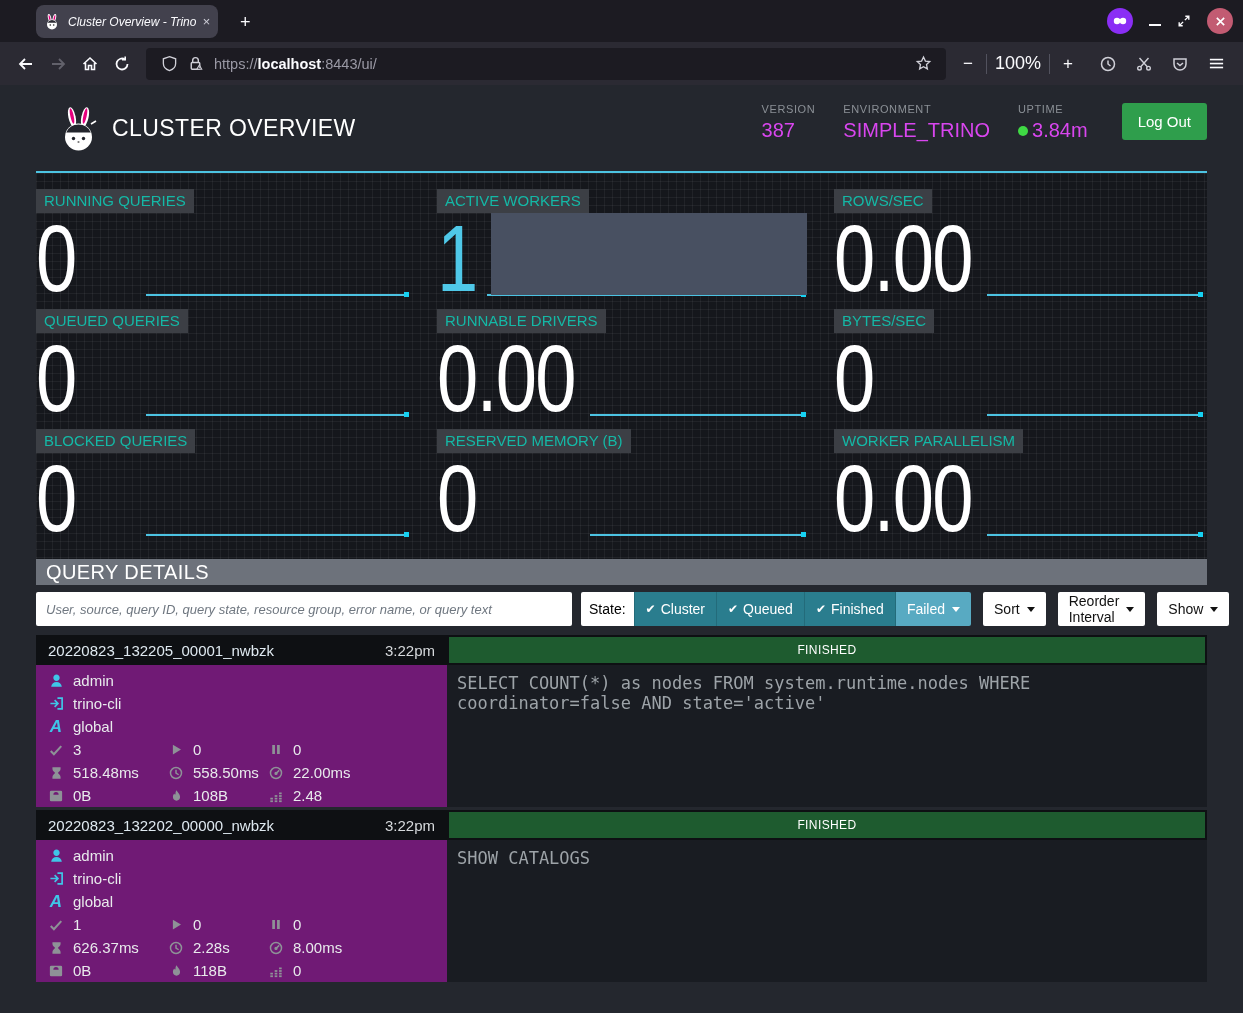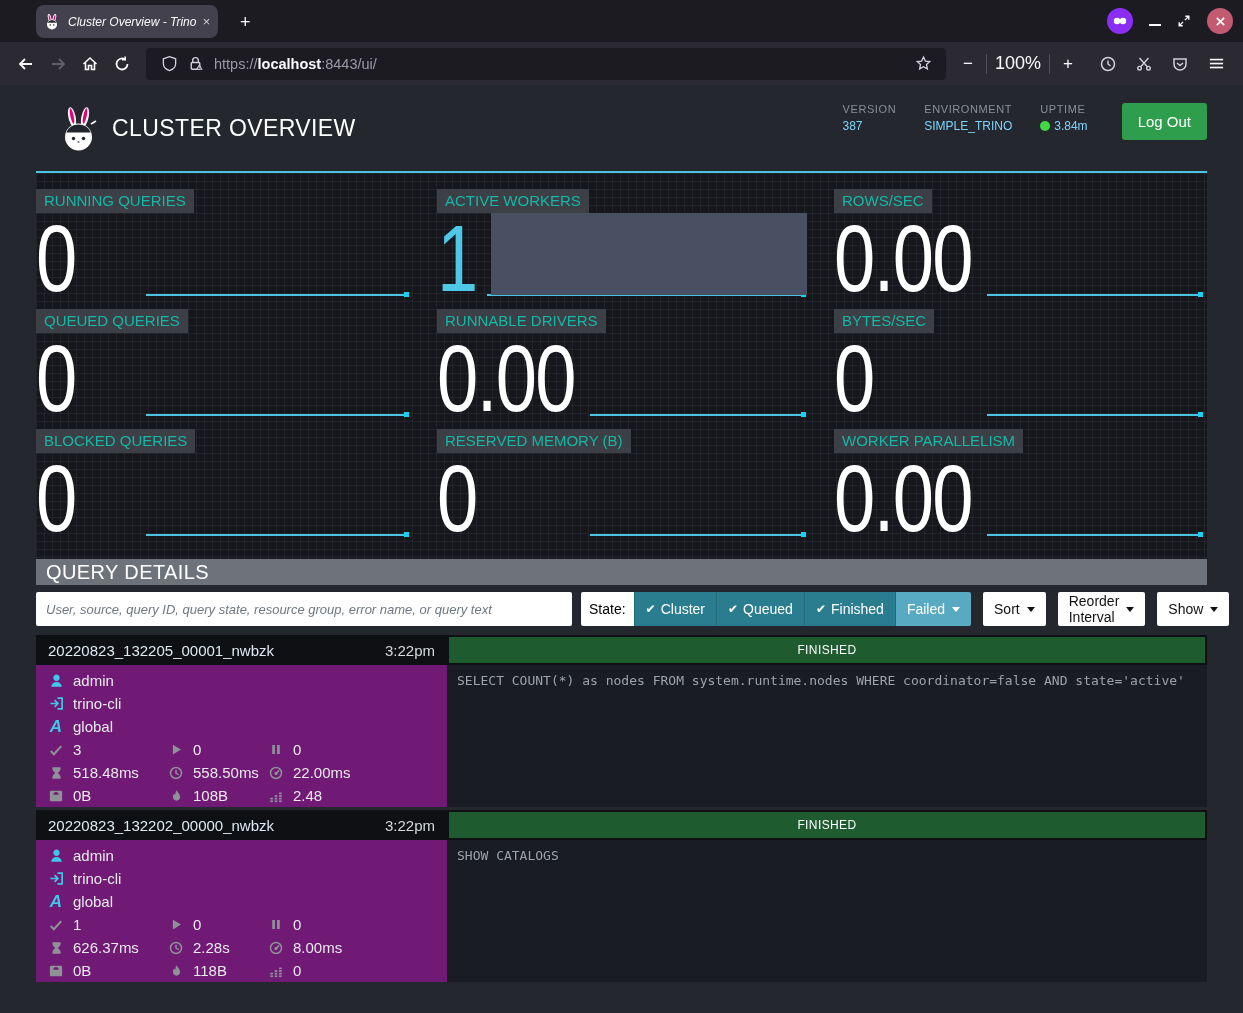--- a/index.html
+++ b/index.html
@@ -44,21 +44,21 @@
   
   .page{height:928px;background:#24272e;overflow:hidden;}
   .content{width:1171px;margin:0 36px;}
 
   .hd{height:88px;position:relative;border-bottom:2px solid var(--accent-cyan);}
   .logo{position:absolute;left:22px;top:22px;width:42px;height:46px;}
   .hd-title{position:absolute;left:76px;top:30px;font-size:23px;color:#fff;letter-spacing:.4px;}
   .hd-right{position:absolute;right:0;top:18px;display:flex;align-items:flex-start;}
   .metric{margin-right:28px;}
   .metric .m-label{font-size:11px;color:#8b9096;letter-spacing:.6px;}
-  .metric .m-value{font-size:12px;color:#7dd3fc;margin-top:4px;display:flex;align-items:center;}
+  .metric .m-value{font-size:20px;color:#d946ef;margin-top:4px;display:flex;align-items:center;}
   .dot{width:10px;height:10px;border-radius:50%;background:var(--uptime-dot);margin-right:4px;}
   .logout{background:var(--success-green);color:#fff;border:none;border-radius:3px;font-size:15px;
           padding:10px 16px;margin-left:6px;font-family:inherit;cursor:pointer;}
 
   .stats-section{background-color:#15171c;
     background-image:linear-gradient(rgba(255,255,255,.05) 1px,transparent 1px),
                      linear-gradient(90deg,rgba(255,255,255,.05) 1px,transparent 1px);
     background-size:8px 8px;padding:14px 0 22px;}
   .stats-grid{display:grid;grid-template-columns:374px 370px 370px;column-gap:27px;row-gap:10px;}
   .stat{position:relative;height:110px;}
@@ -98,21 +98,21 @@
   .iline{display:flex;align-items:center;height:23px;font-size:15px;color:#e8eaec;}
   .iline .ic{width:16px;margin-right:9px;display:flex;justify-content:center;color:#3fc6e8;flex:none;}
   .rg-a{font-weight:bold;font-style:italic;font-size:17px;color:#3fc6e8;line-height:16px;}
   .sgrid{display:grid;grid-template-columns:120px 100px auto;}
   .scell{display:flex;align-items:center;height:23px;font-size:15px;color:#e8eaec;}
   .scell .ic{width:16px;margin-right:9px;display:flex;justify-content:center;color:#8e9297;flex:none;}
   .q-statusbar{height:30px;background:#0e1013;padding:2px;}
   .q-status{height:100%;background:var(--status-finished);color:#fff;font-size:12px;letter-spacing:.4px;
             display:flex;align-items:center;justify-content:center;}
   .q-sql{height:142px;background:#191c22;padding:8px 10px;font-family:"DejaVu Sans Mono",monospace;
-         font-size:13px;color:#9da3a8;white-space:pre-wrap;overflow:hidden;}
+         font-size:17px;color:#9da3a8;white-space:pre-wrap;overflow:hidden;}
 
   svg{display:block;}
 </style>
 </head>
 <body>
 
 <div class="titlebar">
   <div class="tab">
     <span class="fav">
       <svg width="16" height="16" viewBox="0 0 16 16">

